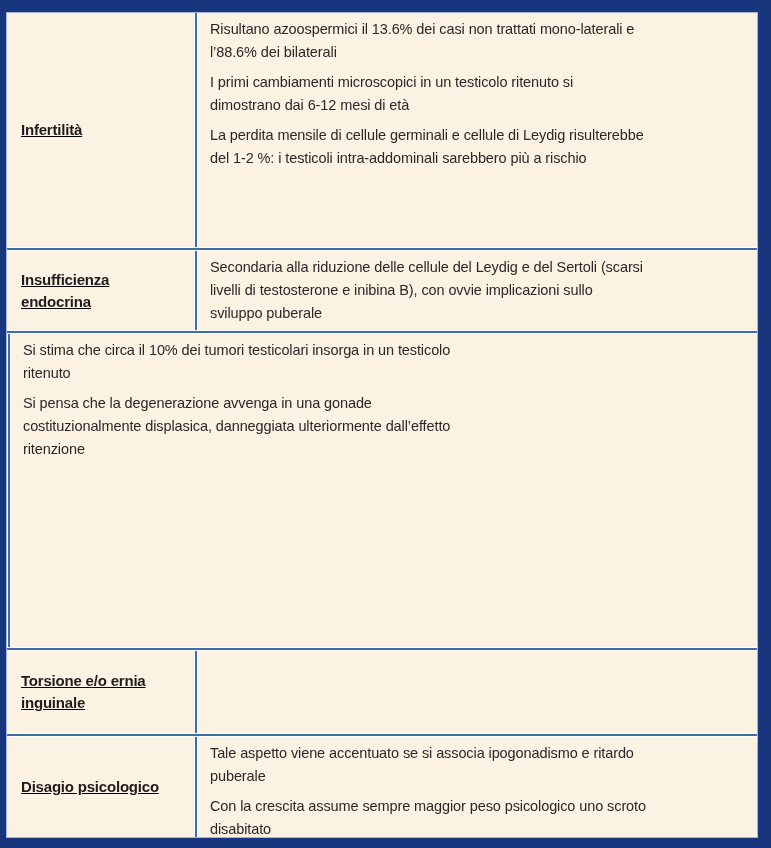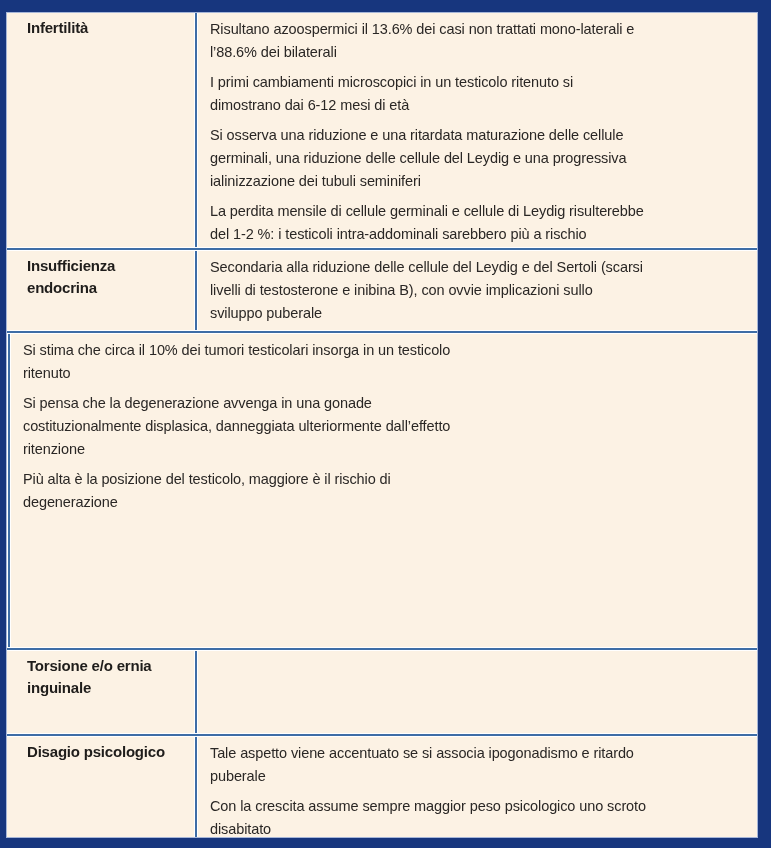--- a/index.html
+++ b/index.html
@@ -54,21 +54,23 @@
       #ffffff 0px, #ffffff 1px,
       #3e6da6 1px, #3e6da6 3px,
       #ffffff 3px, #ffffff 4px);
   }
 
   .cell-label {
     box-sizing: border-box;
     flex: 0 0 187px;
     width: 187px;
     display: flex;
-    padding: 4px 8px 4px 20px;
+    align-items: center;
+    padding: 4px 8px 4px 14px;
+    text-decoration: underline;
   }
   .cell-label .label-text {
     font-weight: bold;
     font-size: 15px;
     line-height: 22px;
     letter-spacing: -0.2px;
     color: #1f1d1b;
     white-space: pre-line;
   }
 
@@ -96,23 +98,20 @@
     <div class="row row-1">
       <div class="cell-label">
         <span class="label-text">Infertilità</span>
       </div>
       <div class="vdiv"></div>
       <div class="cell-body">
         <p>Risultano azoospermici il 13.6% dei casi non trattati mono-laterali e
 l’88.6% dei bilaterali</p>
         <p>I primi cambiamenti microscopici in un testicolo ritenuto si
 dimostrano dai 6-12 mesi di età</p>
-        <p>Si osserva una riduzione e una ritardata maturazione delle cellule
-germinali, una riduzione delle cellule del Leydig e una progressiva
-ialinizzazione dei tubuli seminiferi</p>
         <p>La perdita mensile di cellule germinali e cellule di Leydig risulterebbe
 del 1-2 %: i testicoli intra-addominali sarebbero più a rischio</p>
       </div>
     </div>
 
     <div class="hsep"></div>
 
     <div class="row row-2">
       <div class="cell-label">
         <span class="label-text">Insufficienza
@@ -129,22 +128,20 @@
     <div class="hsep"></div>
 
     <div class="row row-3">
       <div class="vdiv"></div>
       <div class="cell-body">
         <p>Si stima che circa il 10% dei tumori testicolari insorga in un testicolo
 ritenuto</p>
         <p>Si pensa che la degenerazione avvenga in una gonade
 costituzionalmente displasica, danneggiata ulteriormente dall’effetto
 ritenzione</p>
-        <p>Più alta è la posizione del testicolo, maggiore è il rischio di
-degenerazione</p>
       </div>
     </div>
 
     <div class="hsep"></div>
 
     <div class="row row-4">
       <div class="cell-label">
         <span class="label-text">Torsione e/o ernia
 inguinale</span>
       </div>

